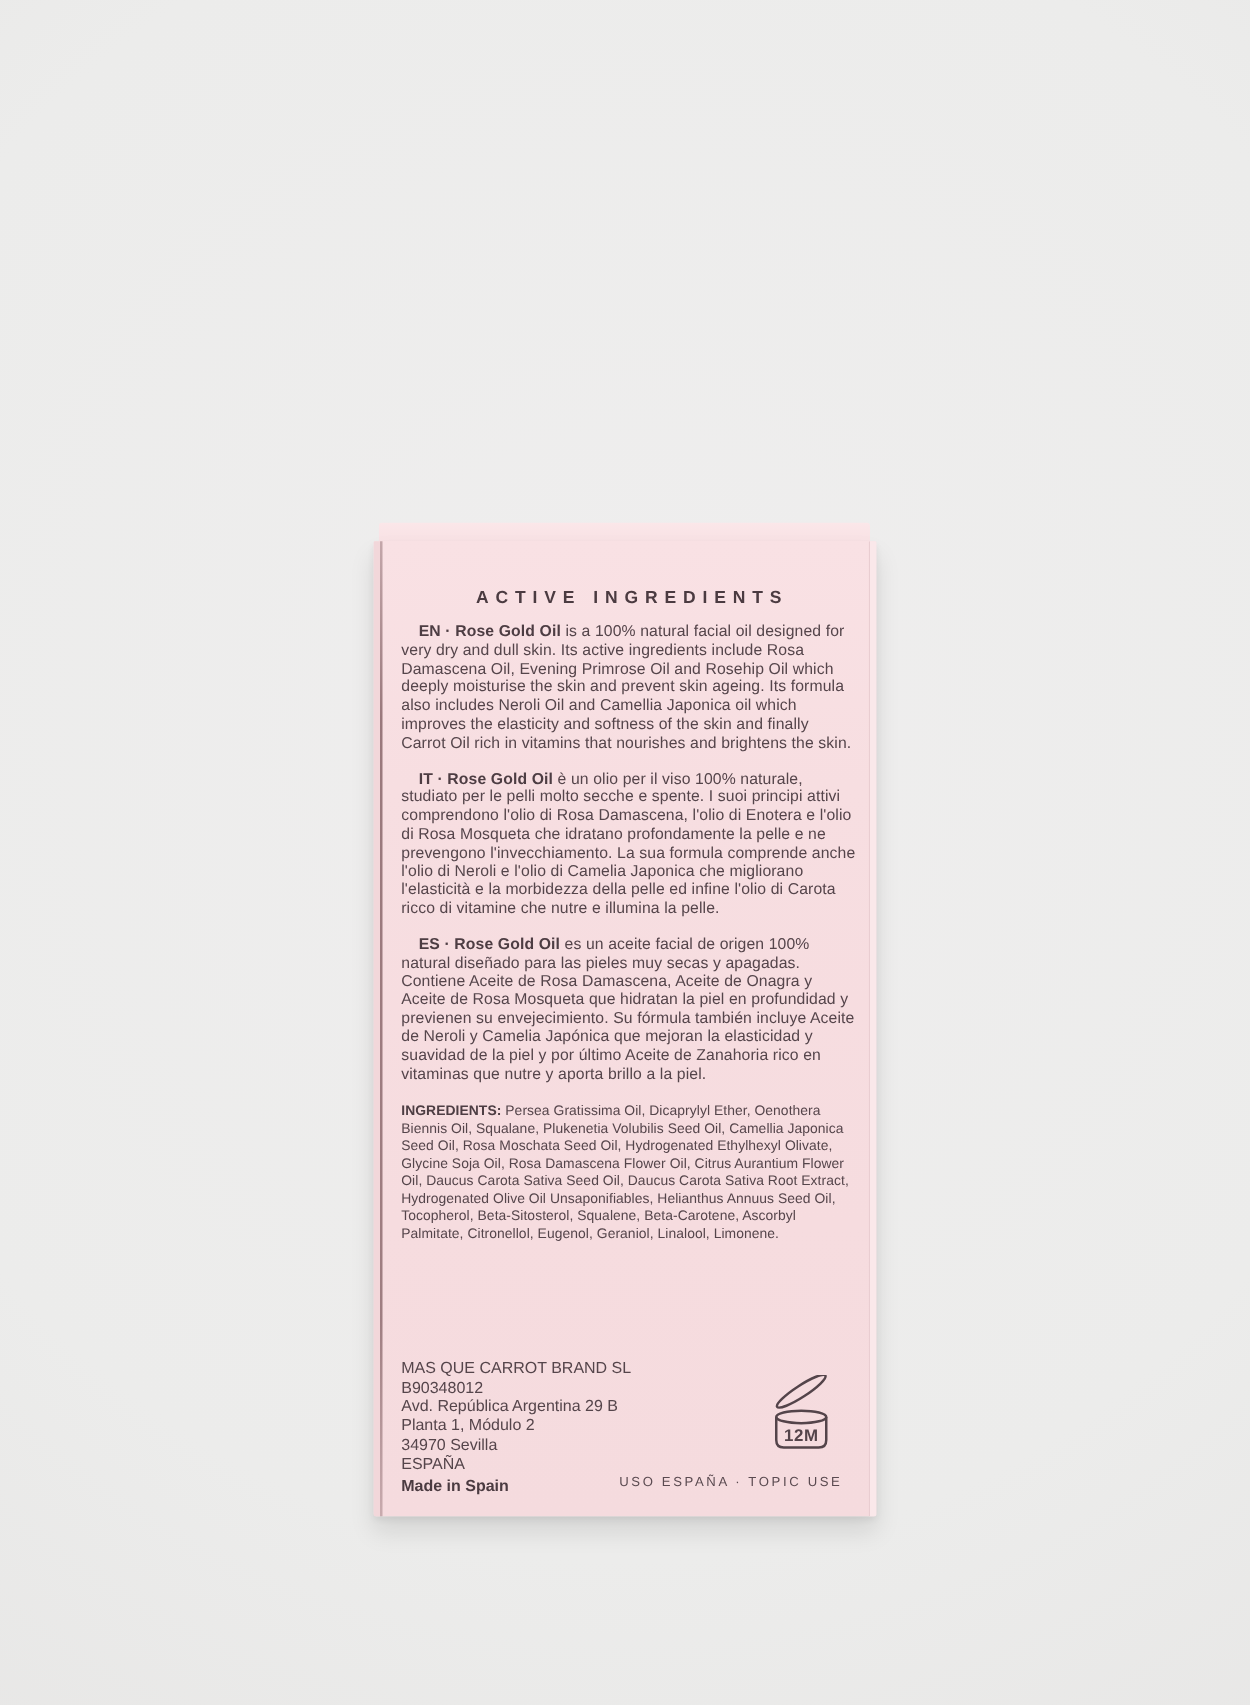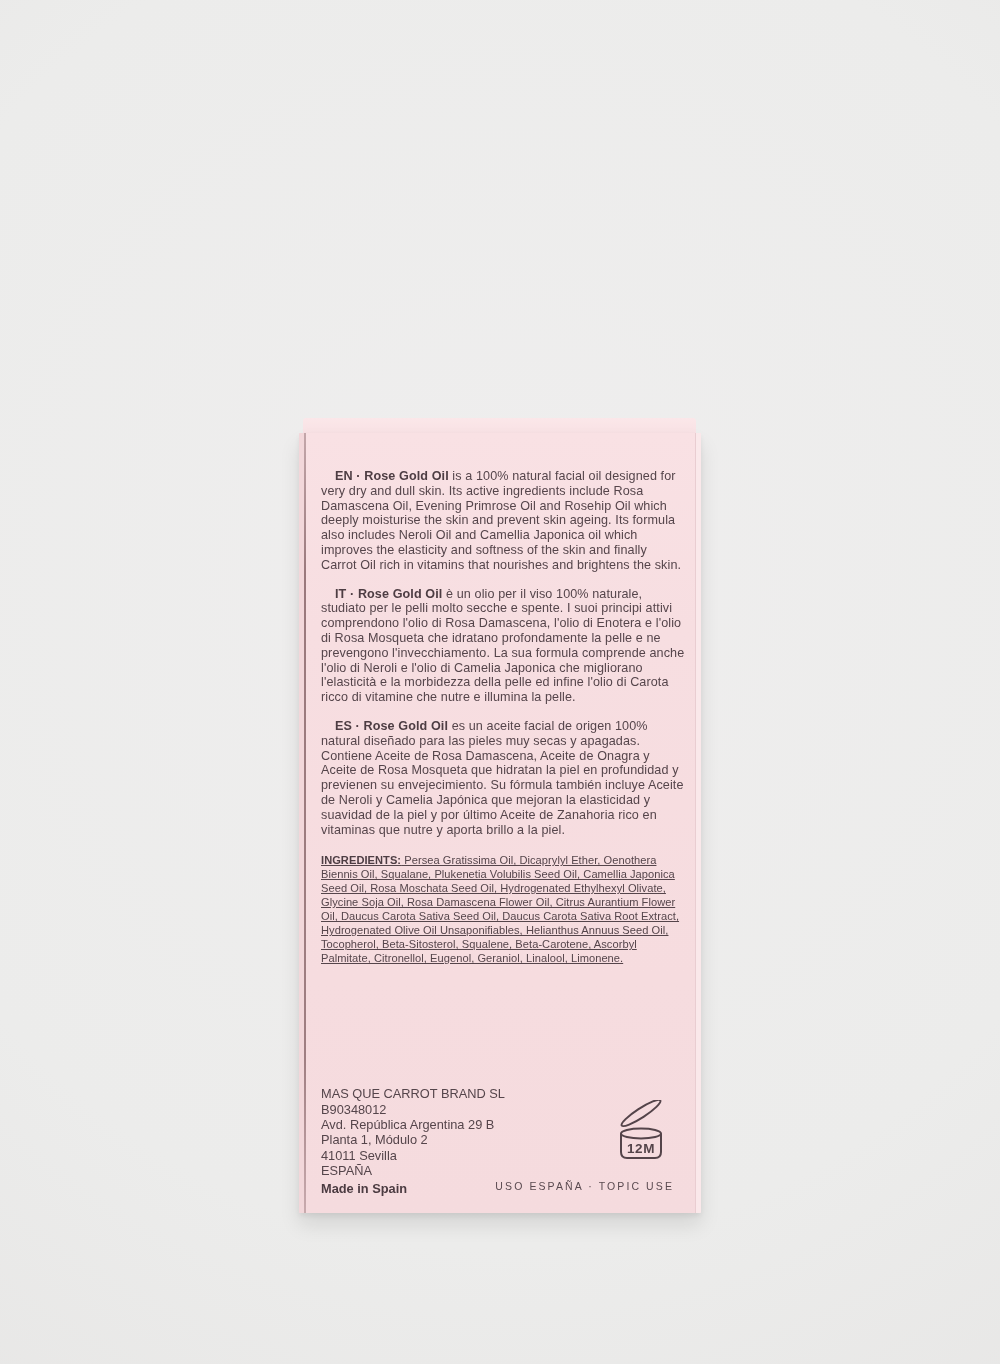--- a/index.html
+++ b/index.html
@@ -51,21 +51,21 @@
     letter-spacing:3.1px;line-height:16.5px;color:#514146;
     margin-bottom:21px;
   }
   .para{
     margin:0 0 14px 0;
     font-size:12.6px;line-height:14.8px;letter-spacing:0.1px;
   }
   .para b{font-weight:700;color:#4d3d43;margin-left:14px;}
   .ingredients{
     margin:16px 0 0 0;
-    font-size:11.1px;line-height:14px;letter-spacing:0.05px;text-decoration:underline;
+    font-size:11.1px;line-height:14px;letter-spacing:0.05px;
   }
   .ingredients b{font-weight:700;color:#4d3d43;}
   .manufacturer{
     position:absolute;left:22px;bottom:17px;
     font-size:12.8px;line-height:15.4px;
   }
   .madein{font-weight:700;color:#4b3b41;margin-top:2px;}
   .pao{
     position:absolute;right:33px;bottom:49px;width:54px;height:64px;
   }
@@ -80,36 +80,37 @@
 <body>
 
 <div class="box">
   <div class="lid"></div>
   <div class="panel">
     <div class="sliver-left"></div>
     <div class="crease-left"></div>
     <div class="sliver-right"></div>
 
     <div class="content">
+      <h1 class="heading">ACTIVE INGREDIENTS</h1>
 
 
       <p class="para"><b>EN · Rose Gold Oil</b><span> is a 100% natural facial oil designed for very dry and dull skin. Its active ingredients include Rosa Damascena Oil, Evening Primrose Oil and Rosehip Oil which deeply moisturise the skin and prevent skin ageing. Its formula also includes Neroli Oil and Camellia Japonica oil which improves the elasticity and softness of the skin and finally Carrot Oil rich in vitamins that nourishes and brightens the skin.</span></p>
 
       <p class="para"><b>IT · Rose Gold Oil</b><span> è un olio per il viso 100% naturale, studiato per le pelli molto secche e spente. I suoi principi attivi comprendono l'olio di Rosa Damascena, l'olio di Enotera e l'olio di Rosa Mosqueta che idratano profondamente la pelle e ne prevengono l'invecchiamento. La sua formula comprende anche l'olio di Neroli e l'olio di Camelia Japonica che migliorano l'elasticità e la morbidezza della pelle ed infine l'olio di Carota ricco di vitamine che nutre e illumina la pelle.</span></p>
 
       <p class="para"><b>ES · Rose Gold Oil</b><span> es un aceite facial de origen 100% natural diseñado para las pieles muy secas y apagadas. Contiene Aceite de Rosa Damascena, Aceite de Onagra y Aceite de Rosa Mosqueta que hidratan la piel en profundidad y previenen su envejecimiento. Su fórmula también incluye Aceite de Neroli y Camelia Japónica que mejoran la elasticidad y suavidad de la piel y por último Aceite de Zanahoria rico en vitaminas que nutre y aporta brillo a la piel.</span></p>
 
       <p class="ingredients"><b>INGREDIENTS:</b><span> Persea Gratissima Oil, Dicaprylyl Ether, Oenothera Biennis Oil, Squalane, Plukenetia Volubilis Seed Oil, Camellia Japonica Seed Oil, Rosa Moschata Seed Oil, Hydrogenated Ethylhexyl Olivate, Glycine Soja Oil, Rosa Damascena Flower Oil, Citrus Aurantium Flower Oil, Daucus Carota Sativa Seed Oil, Daucus Carota Sativa Root Extract, Hydrogenated Olive Oil Unsaponifiables, Helianthus Annuus Seed Oil, Tocopherol, Beta-Sitosterol, Squalene, Beta-Carotene, Ascorbyl Palmitate, Citronellol, Eugenol, Geraniol, Linalool, Limonene.</span></p>
 
       <div class="manufacturer">
         <div>MAS QUE CARROT BRAND SL</div>
         <div>B90348012</div>
         <div>Avd. República Argentina 29 B</div>
         <div>Planta 1, Módulo 2</div>
-        <div>41011 Sevilla</div>
+        <div>34970 Sevilla</div>
         <div>ESPAÑA</div>
         <div class="madein">Made in Spain</div>
       </div>
 
       <svg class="pao" viewBox="0 0 54 64" fill="none" stroke="#54444a" stroke-width="2">
         <g transform="rotate(-33 27 13)">
           <ellipse cx="27" cy="13" rx="23" ry="4.6"></ellipse>
         </g>
         <ellipse cx="27" cy="33.5" rx="20" ry="5"></ellipse>
         <path d="M7,33.5 L7,52 Q7,58 13,58 L41,58 Q47,58 47,52 L47,33.5"></path>

